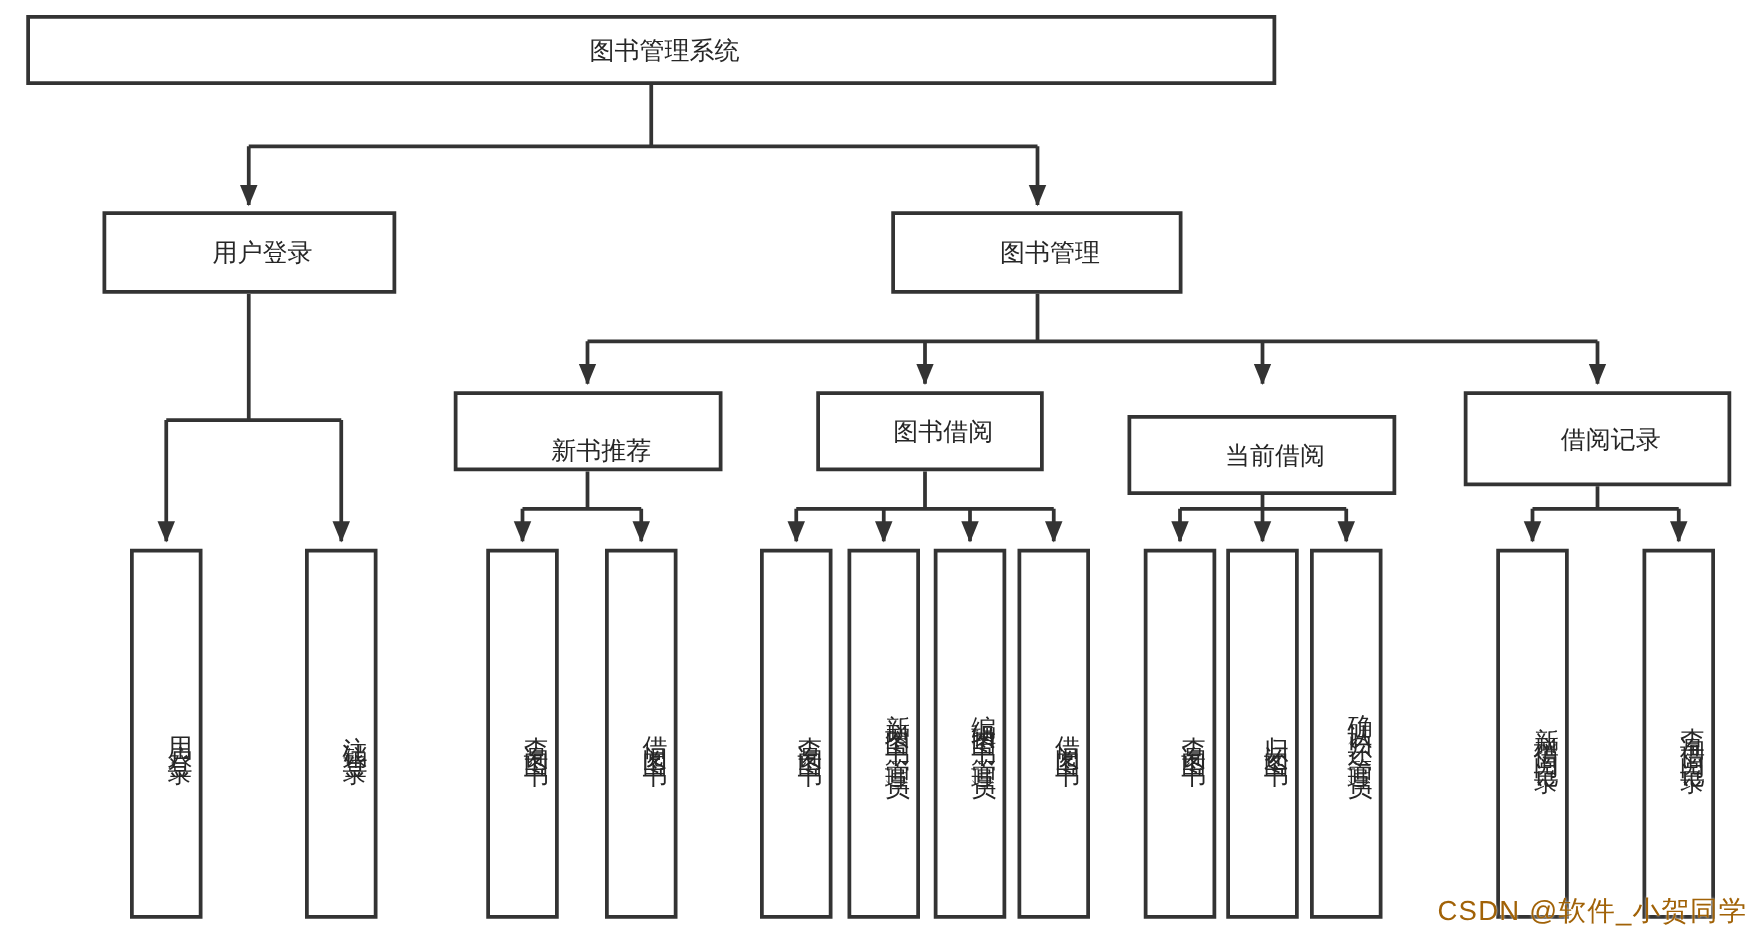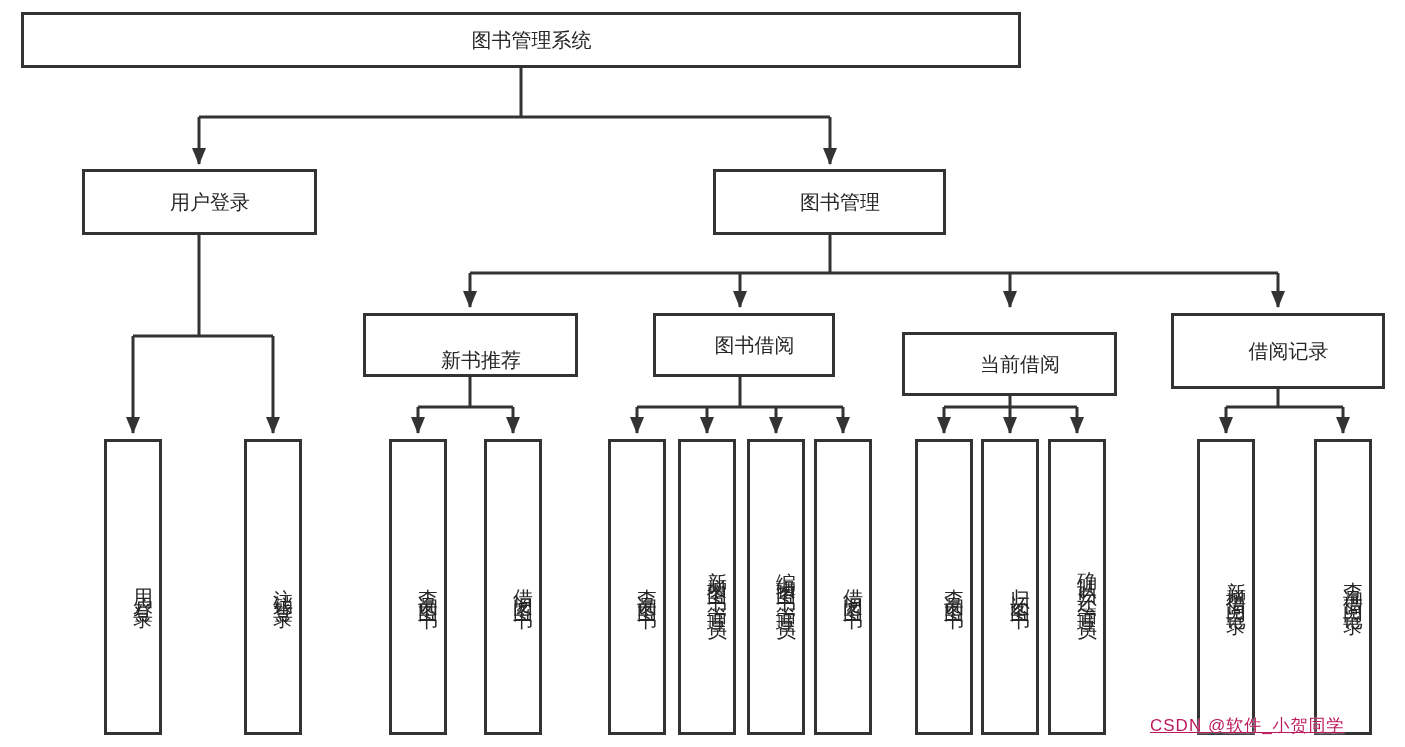--- a/index.html
+++ b/index.html
@@ -15,23 +15,22 @@
     border:3px solid #333333; background:#ffffff;
     display:flex; align-items:center; justify-content:center;
     font-size:20px; color:#262626; z-index:2;padding-left:21px;
   }
   .vnode span {
     writing-mode:vertical-rl; text-orientation:mixed;
     letter-spacing:7px; line-height:1.0; white-space:nowrap;
   }
   .watermark {
     position:absolute; left:1150px; top:714px; z-index:5;
-    font-size:17px; color:#be185d; letter-spacing:1px;
+    font-size:22px; color:#a16207; letter-spacing:1px;
     text-shadow:0 0 2px #ffffff;
-    text-decoration:underline;
   }
 </style>
 </head>
 <body>
 
 <div class="canvas">
 
   <svg class="connectors" viewBox="0 0 1405 747" xmlns="http://www.w3.org/2000/svg">
     <defs>
       <marker id="ah" markerWidth="18" markerHeight="16" refX="16" refY="8" orient="auto" markerUnits="userSpaceOnUse">

